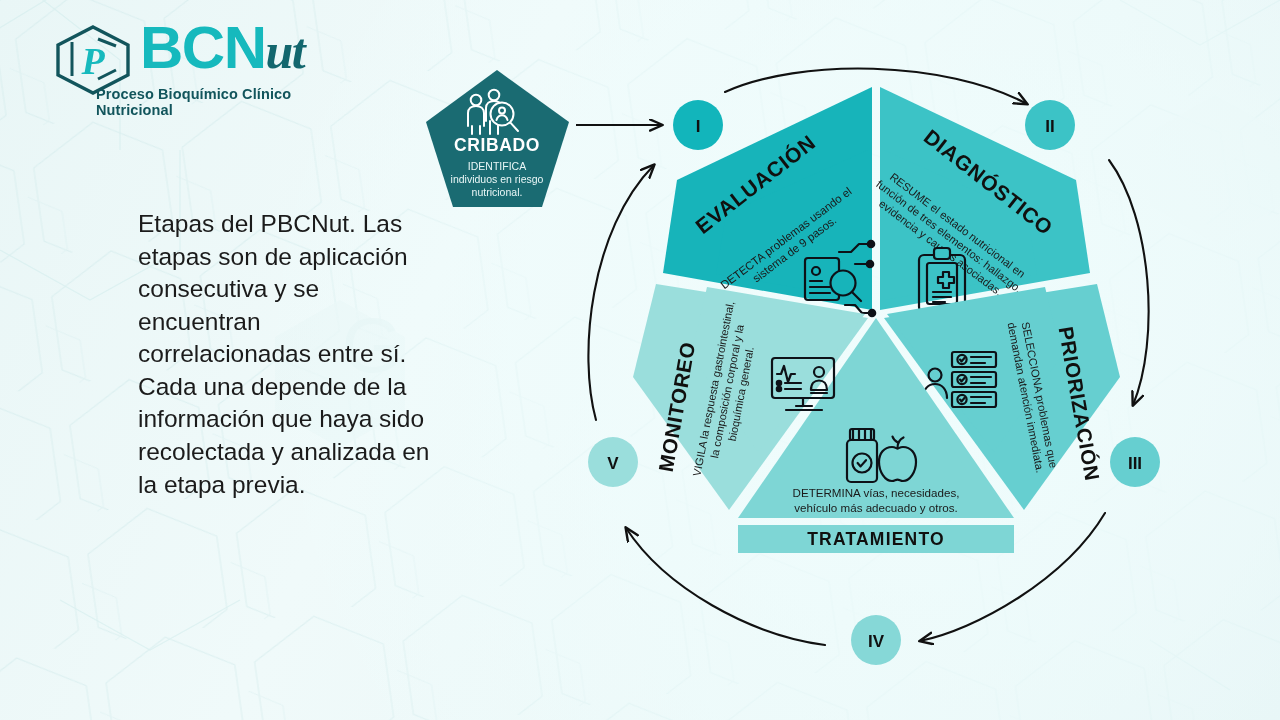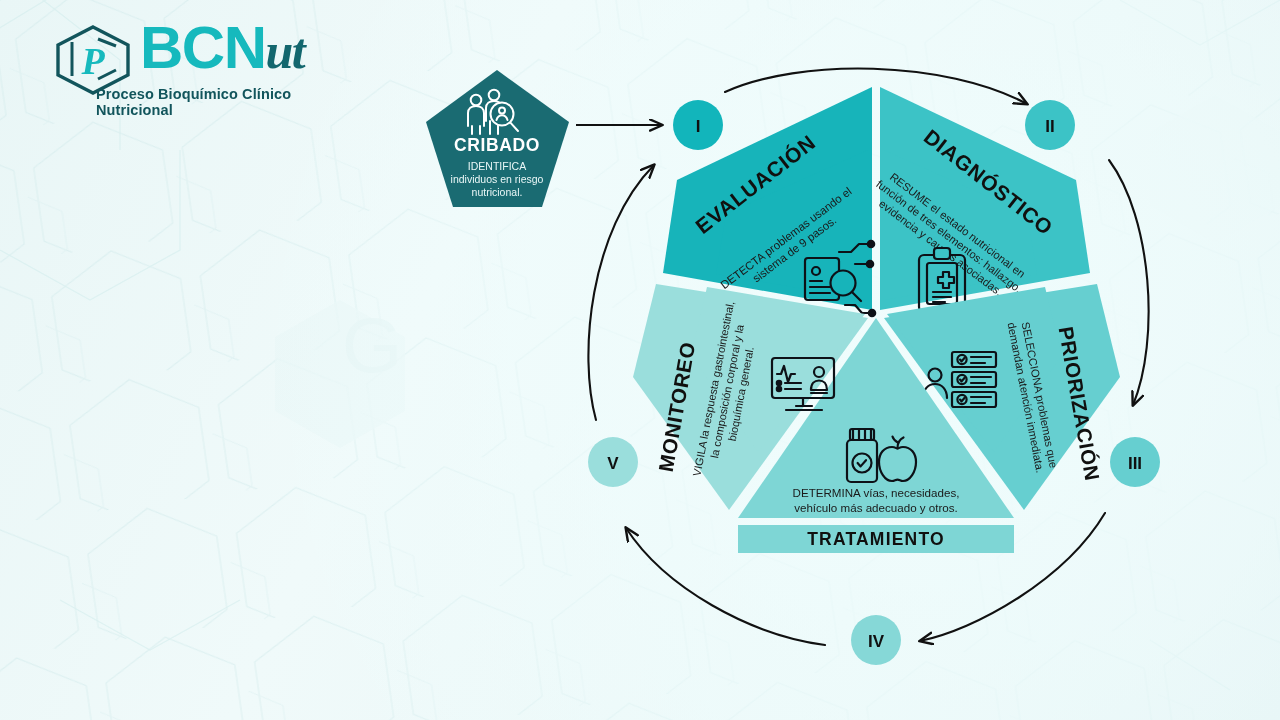--- a/index.html
+++ b/index.html
@@ -180,20 +180,21 @@
     <line x1="46" y1="55" x2="64" y2="46" stroke="#12555c" stroke-width="3"></line>
     <text x="41" y="50" text-anchor="middle" font-family="Liberation Serif, serif" font-style="italic" font-weight="700" font-size="38" fill="#16b9bd">P</text>
   </svg>
   <div id="logo-word">
     <span class="logo-bcn">BCN</span><span class="logo-ut">ut</span>
   </div>
   <div id="logo-tagline">Proceso Bioquímico Clínico Nutricional</div>
 </div>
 
 <div id="caption">
+  <span id="caption-body">Etapas del PBCNut. Las etapas son de aplicación consecutiva y se encuentran correlacionadas entre sí. Cada una depende de la información que haya sido recolectada y analizada en la etapa previa.</span>
 </div>
 
 <div id="diagram">
 <svg width="880" height="720" viewBox="0 0 880 720">
   <defs>
     <marker id="arrowhead" markerWidth="9" markerHeight="9" refX="6.4" refY="3.2" orient="auto" markerUnits="strokeWidth">
       <path d="M0.4,0.4 L6.8,3.2 L0.4,6.0" fill="none" stroke="#111" stroke-width="1.15" stroke-linecap="round" stroke-linejoin="round"></path>
     </marker>
   </defs>
 

